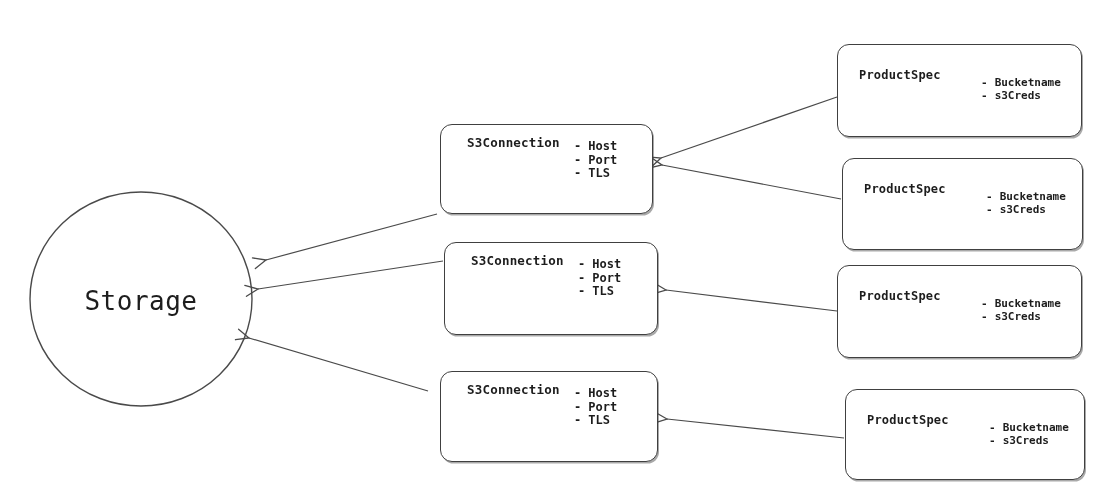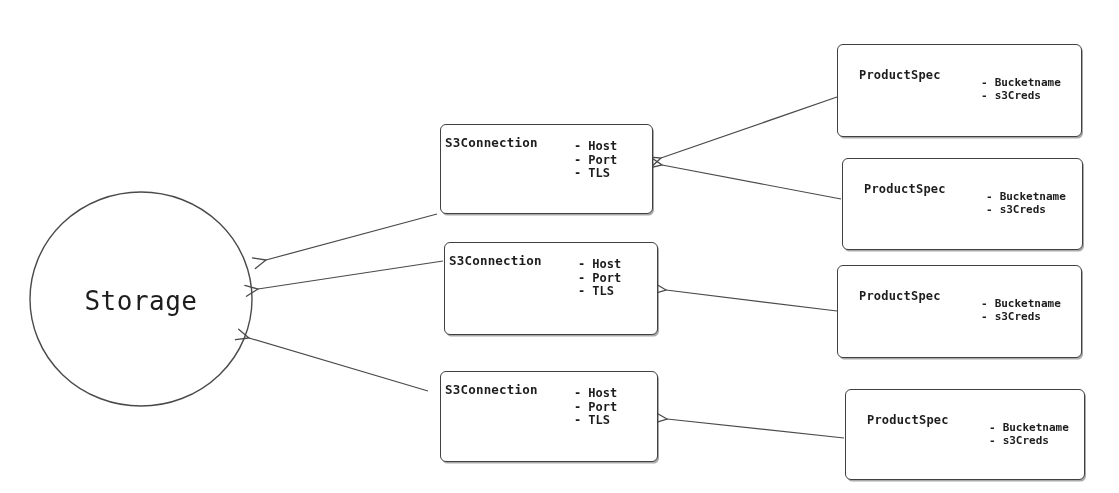--- a/index.html
+++ b/index.html
@@ -19,32 +19,32 @@
   svg.wires {
     position: absolute;
     left: 0;
     top: 0;
     width: 1119px;
     height: 493px;
   }
   .node.box {
     position: absolute;
     border: 1.4px solid #404040;
-    border-radius: 6px;
+    border-radius: 12px;
     background: #ffffff;
     box-shadow: 1.5px 2px 0 -0.5px rgba(64,64,64,0.45);
     box-sizing: border-box;
   }
   .node .title {
     position: absolute;
     font-weight: 600;
     letter-spacing: 0.2px;
     white-space: nowrap;
   }
-  .s3 .title { left: 4px; top: 10px; font-size: 12.5px; }
+  .s3 .title { left: 26px; top: 10px; font-size: 12.5px; }
   .ps .title { left: 21px; top: 23px; font-size: 12px; }
   ul.attrs {
     list-style: none;
     margin: 0;
     padding: 0;
     position: absolute;
     font-weight: 600;
   }
   .s3 .attrs { left: 133px; top: 15px; font-size: 12px; line-height: 13.5px; }
   .ps .attrs { left: 143px; top: 32px; font-size: 11px; line-height: 12.5px; }

